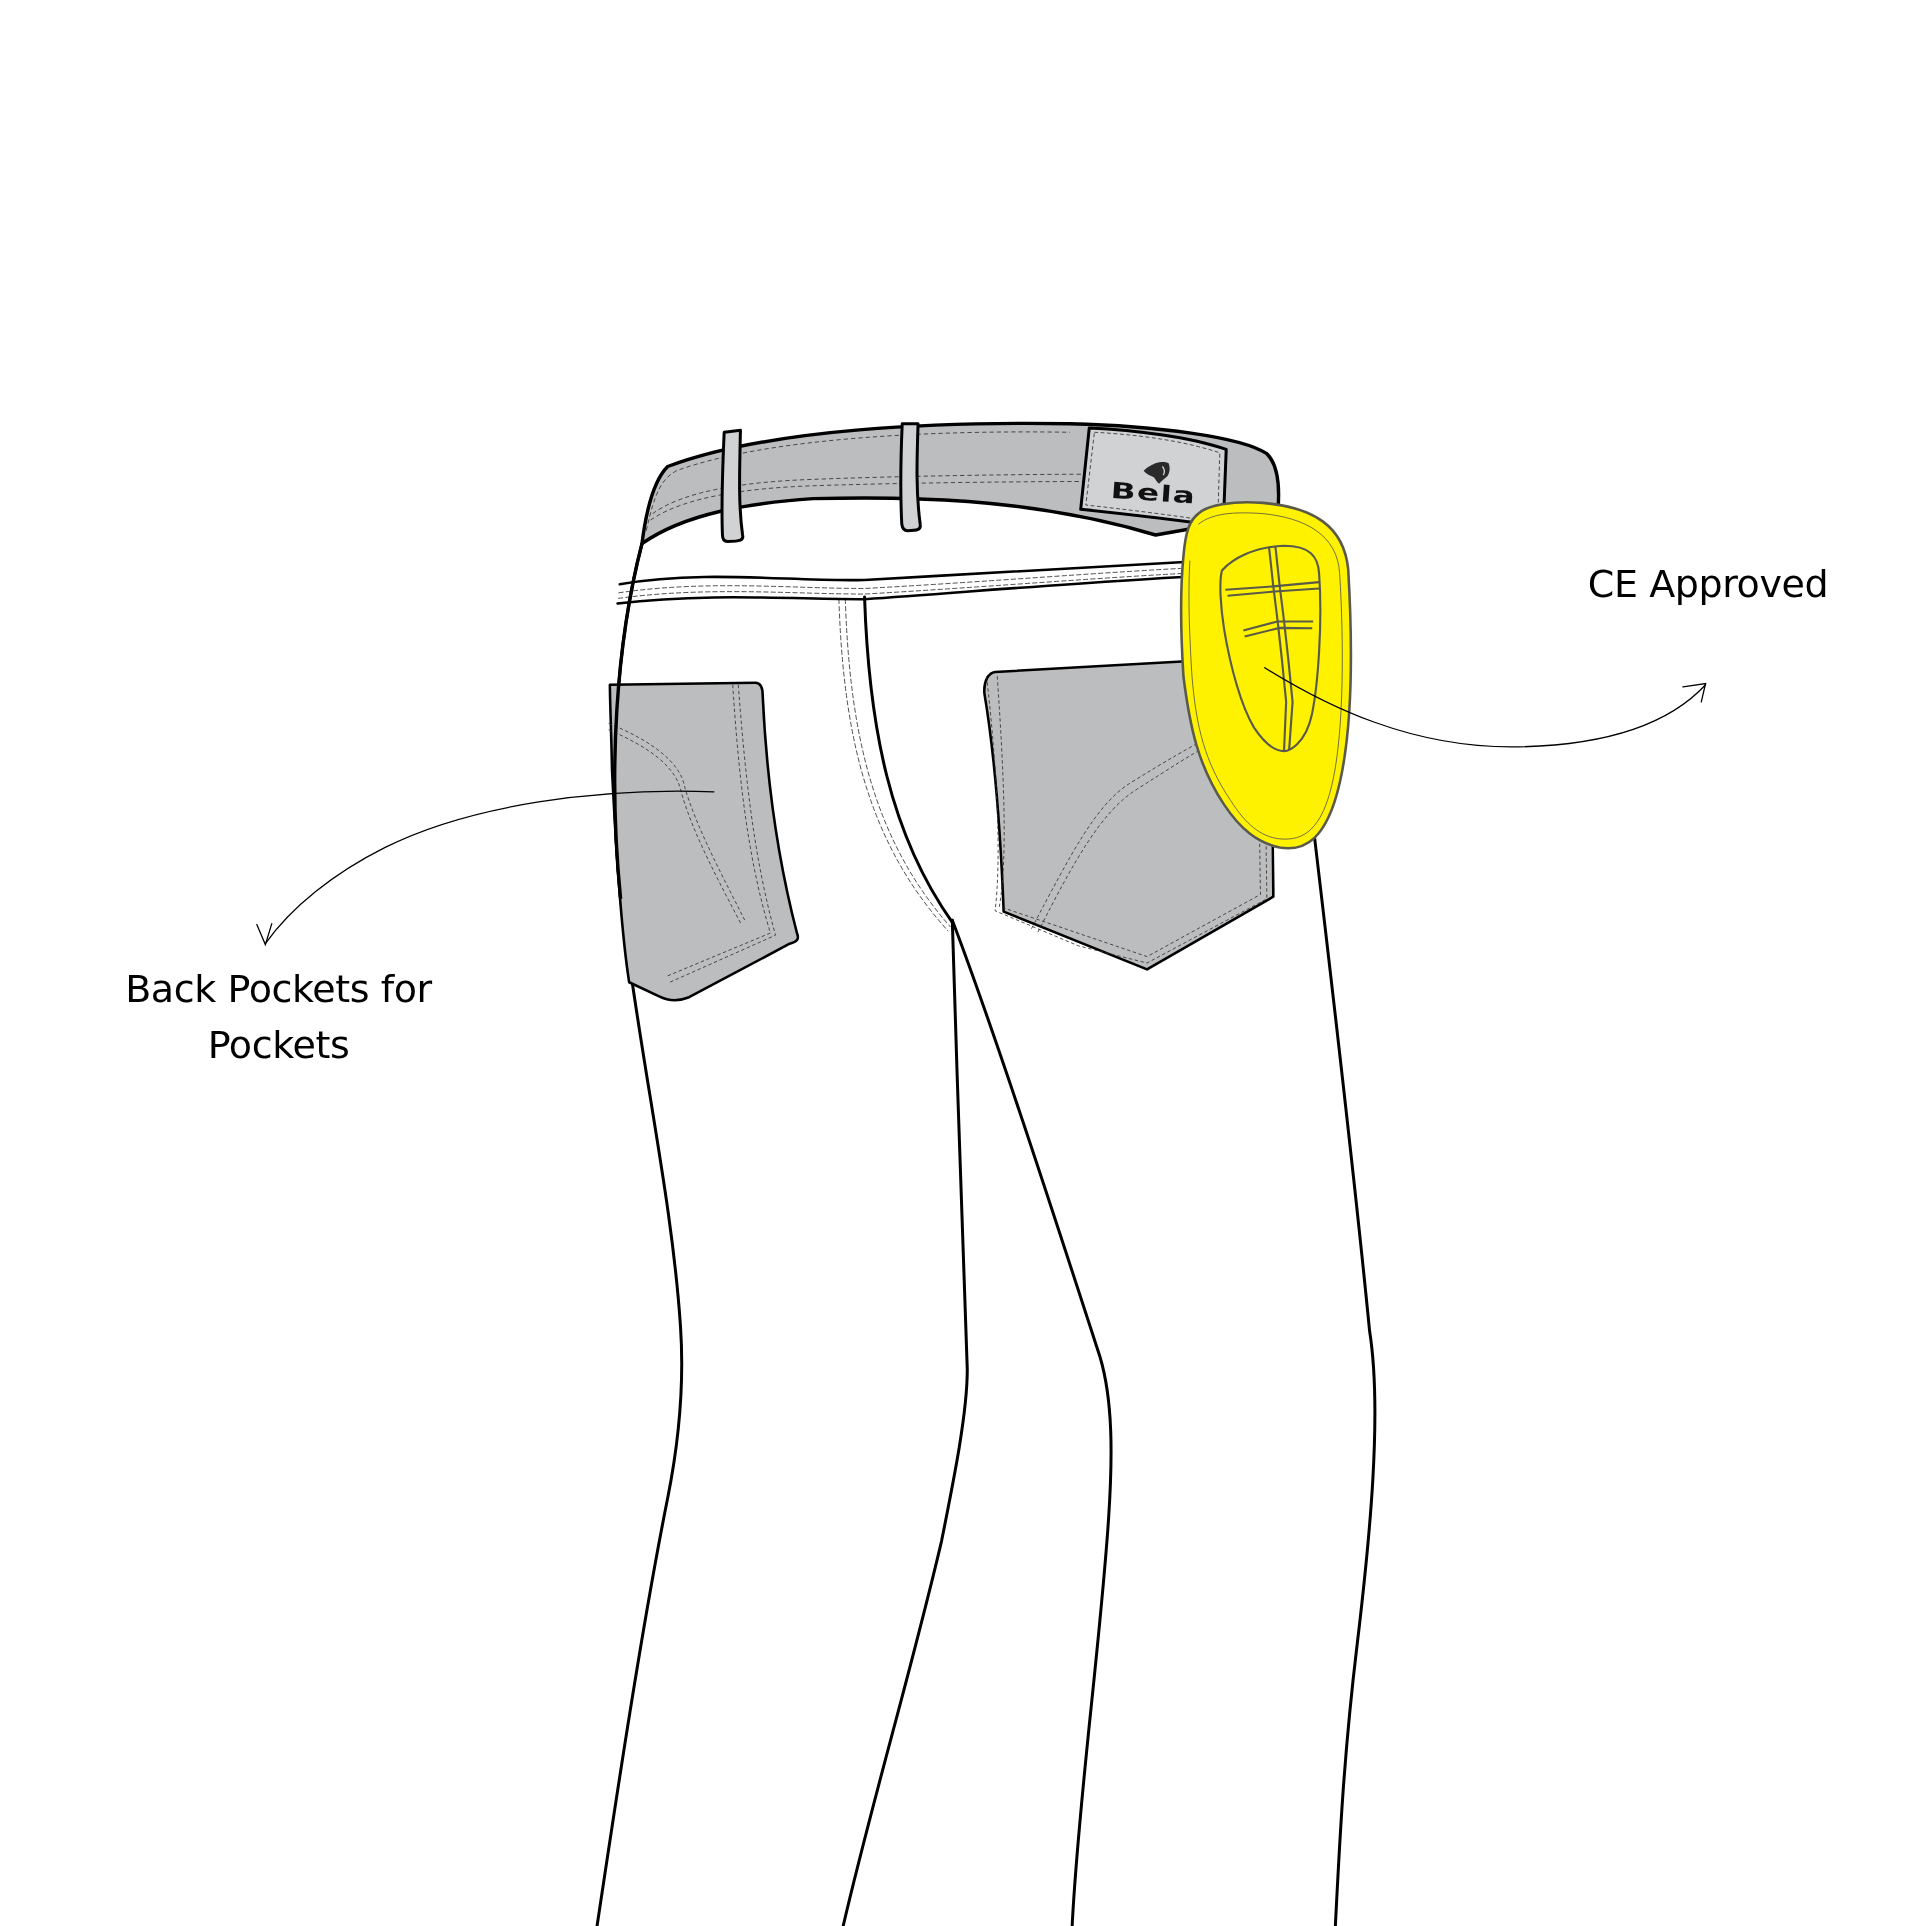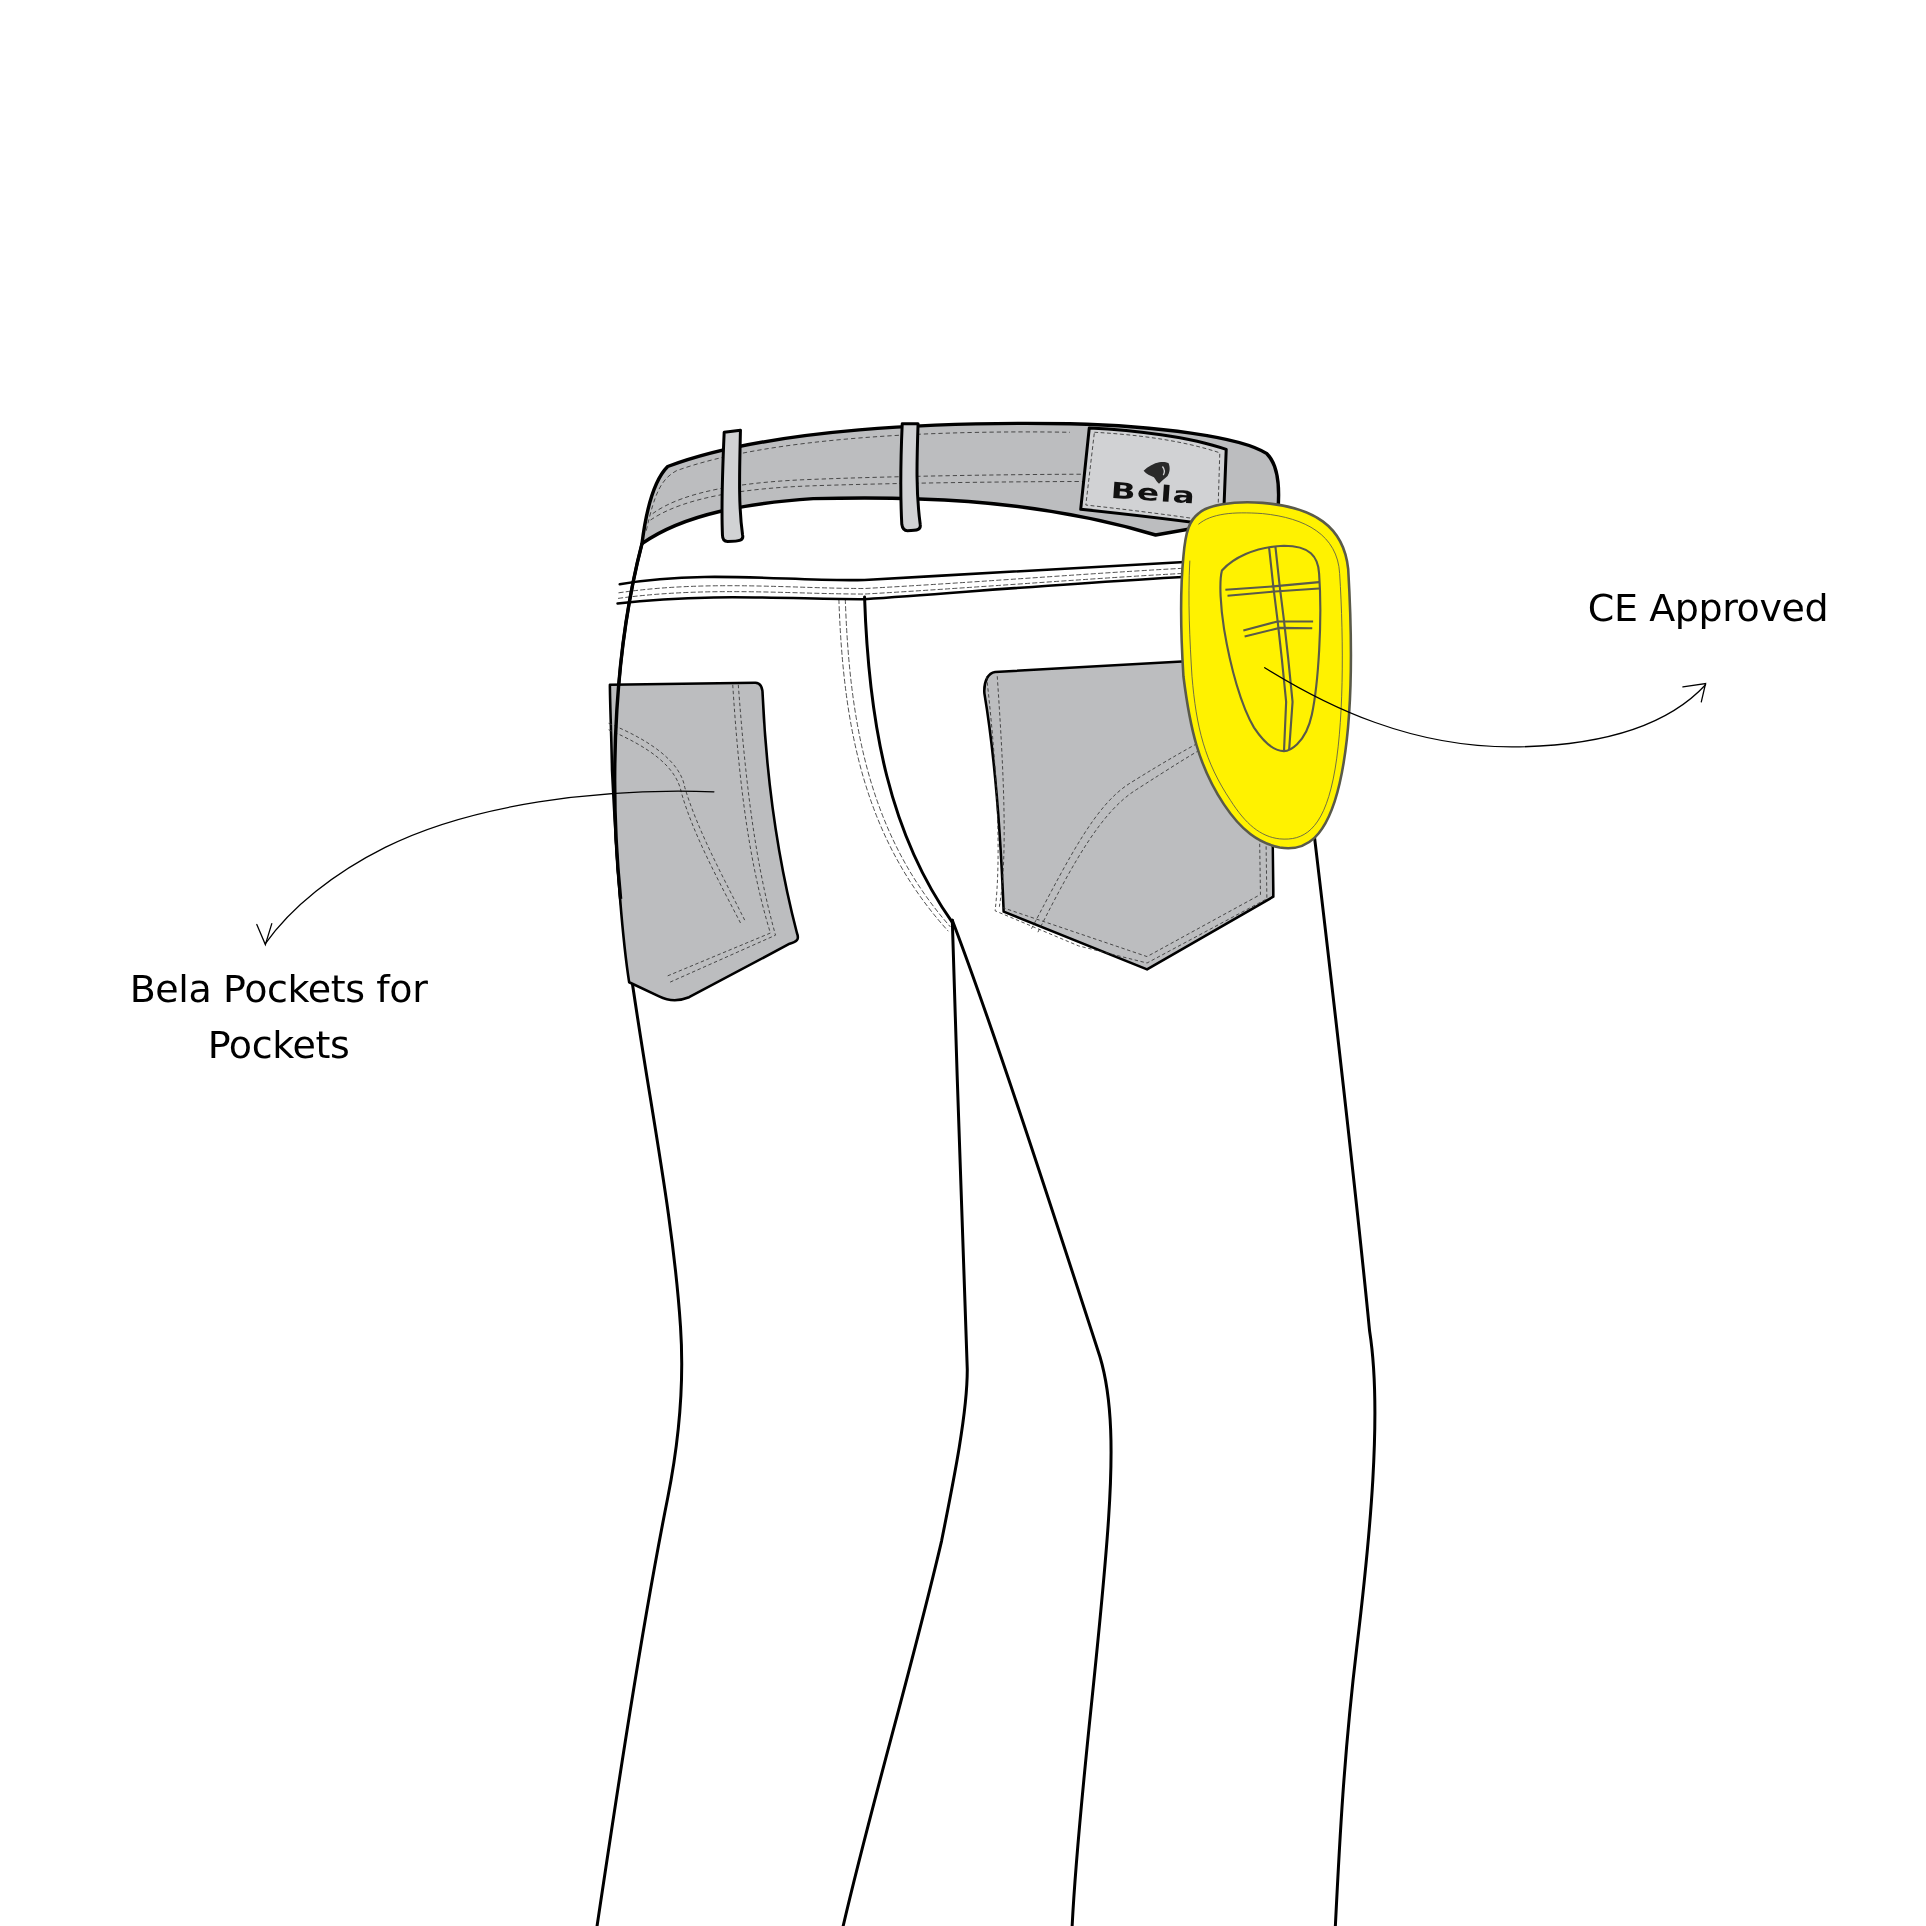--- a/index.html
+++ b/index.html
@@ -8,21 +8,21 @@
     .label {
       position: absolute;
       font-family: "DejaVu Sans", "Liberation Sans", sans-serif;
       color: #000;
       font-size: 38px;
       line-height: 56px;
       text-align: center;
       letter-spacing: -0.4px;
       white-space: nowrap;
     }
-    #label-hip { left: 1558px; top: 556px; width: 300px; margin-top: 24px; }
+    #label-hip { left: 1558px; top: 556px; width: 300px; }
     #label-pocket { left: 116px; top: 961px; width: 325px; }
     .logo-text {
       font-family: "DejaVu Sans", "Liberation Sans", sans-serif;
       font-weight: bold;
       font-size: 52px;
       letter-spacing: 2px;
     }
   </style>
 </head>
 <body>
@@ -117,16 +117,16 @@
     <path d="M1668 1850 C1400 1840 1100 1880 900 1980 C780 2040 680 2120 620 2205" stroke-width="3"></path>
     <path d="M635 2158 L620 2207 L600 2160" stroke-width="3"></path>
   </g>
 </svg>
 
 <div id="label-hip" class="label">
   <div>CE Approved</div>
 </div>
 
 <div id="label-pocket" class="label">
-  <div>Bela Pockets for</div>
+  <div>Back Pockets for</div>
   <div>Pockets</div>
 </div>
 
 
 </body></html>

